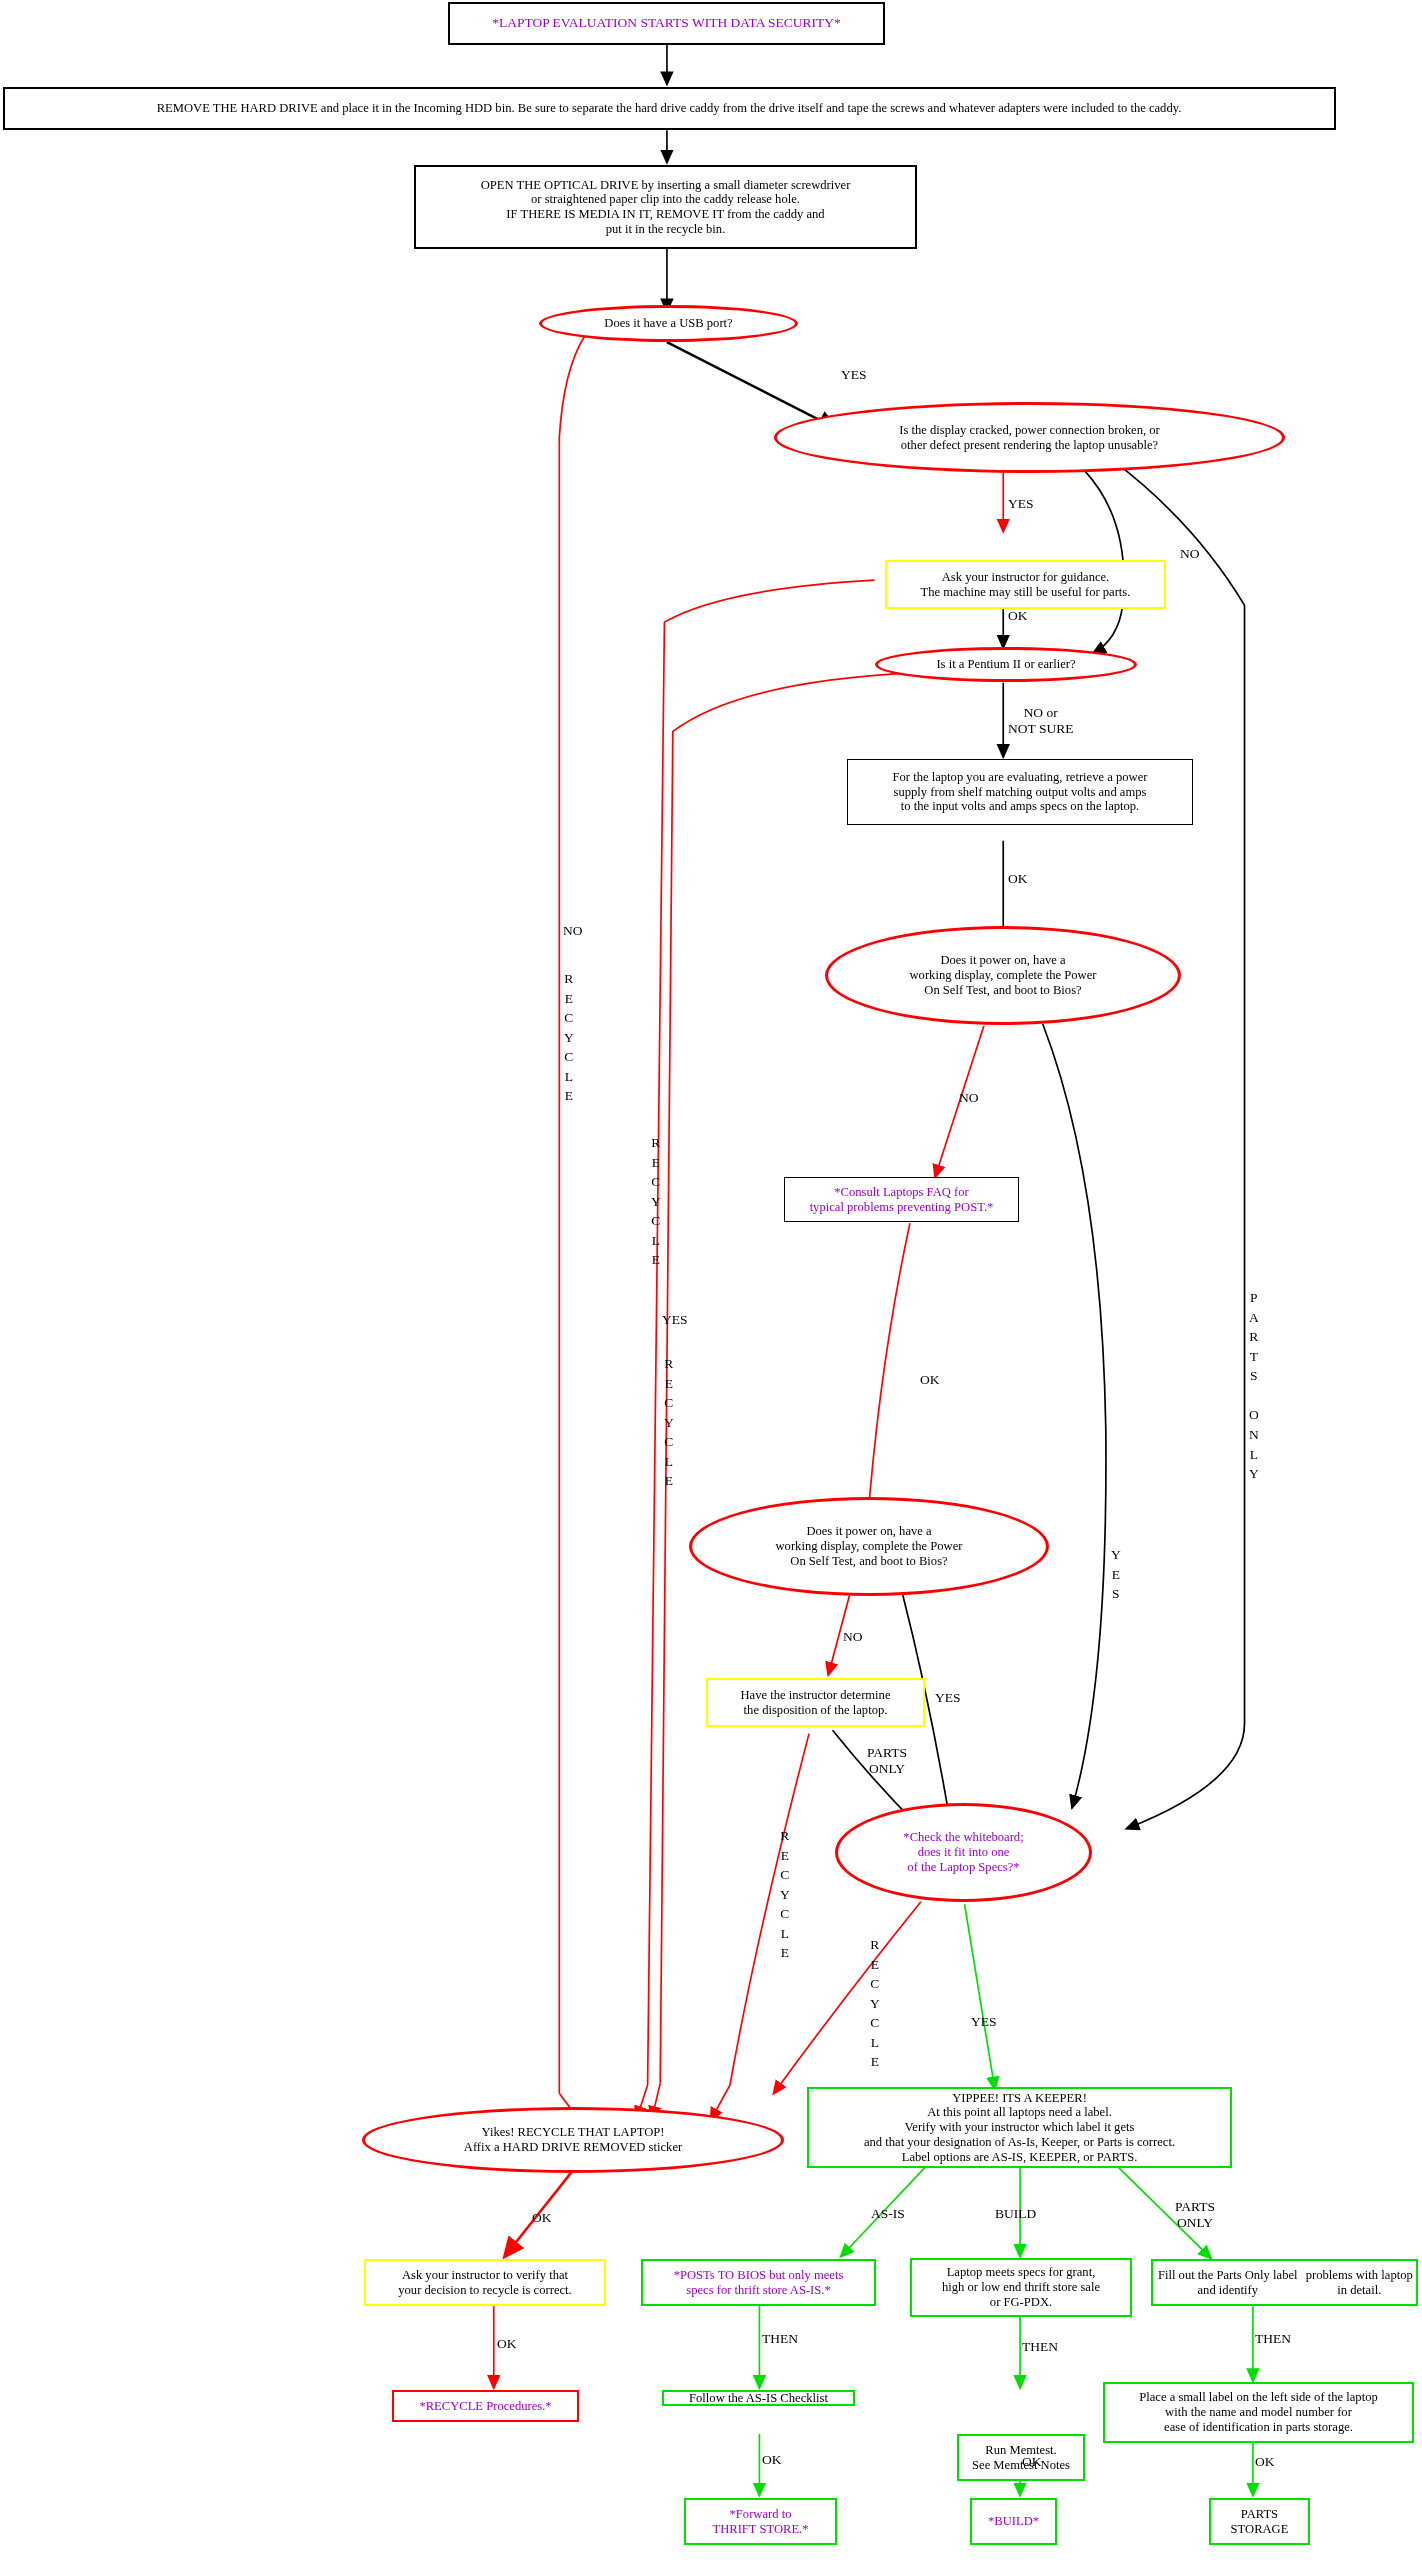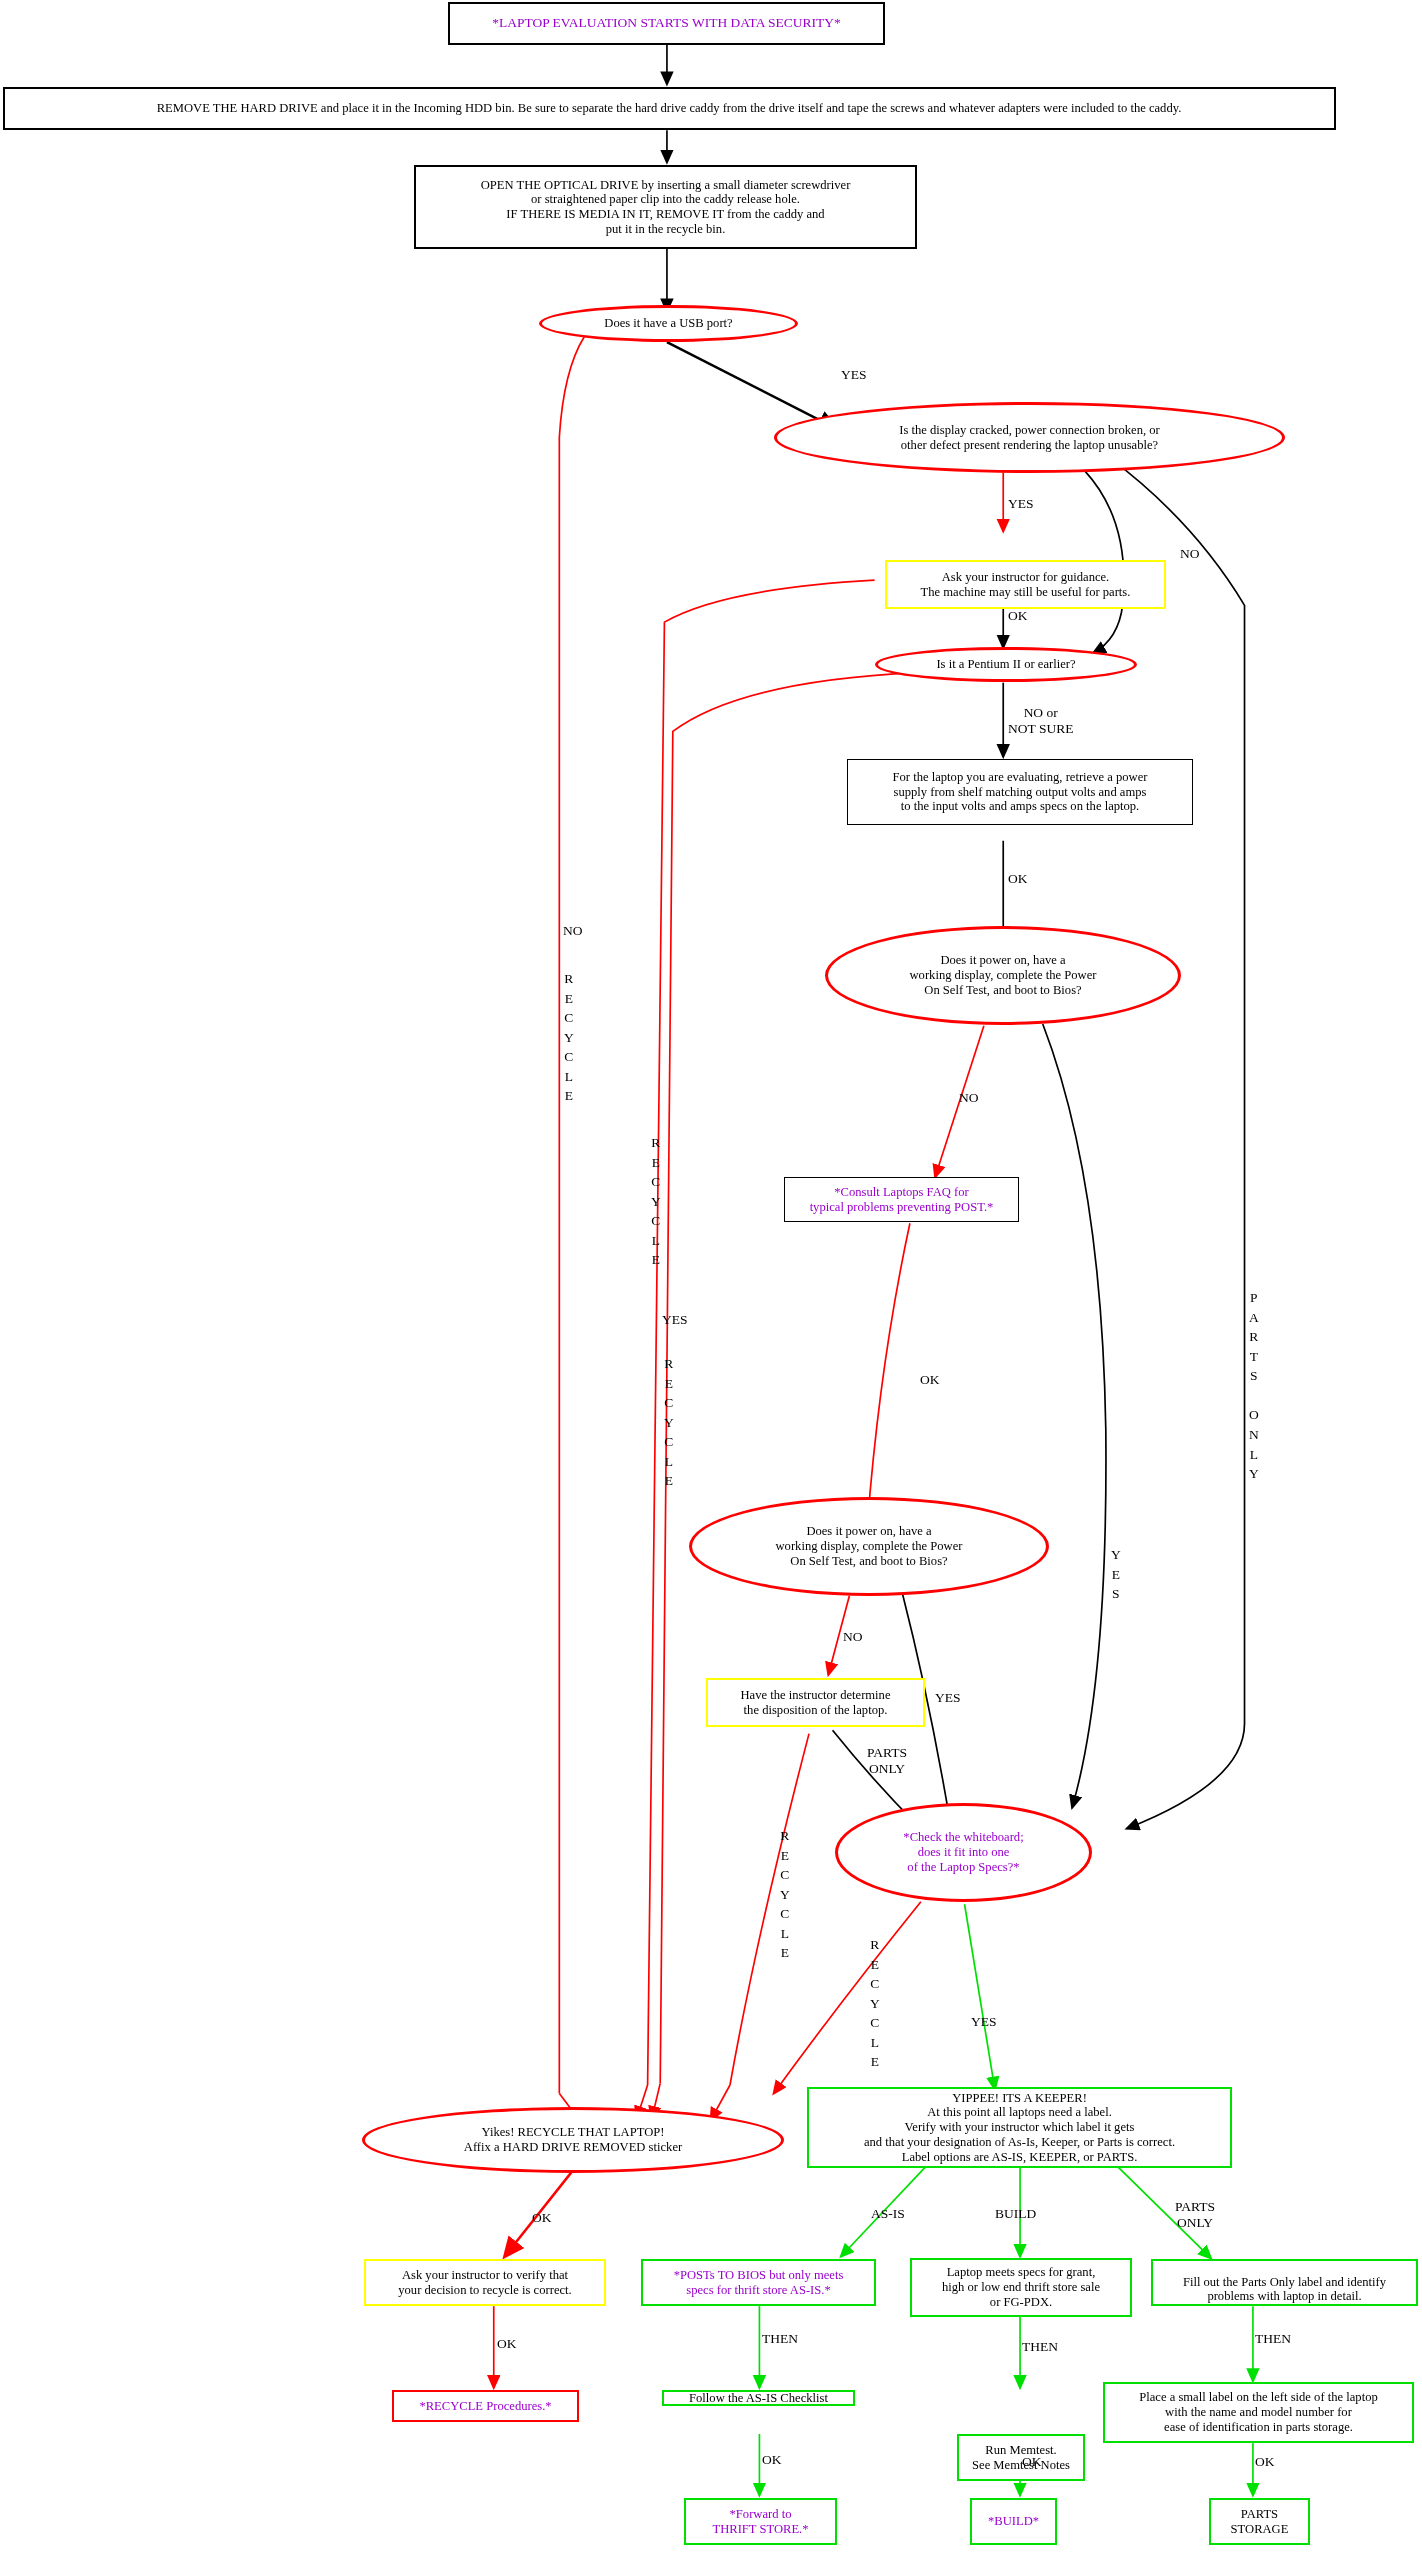--- a/index.html
+++ b/index.html
@@ -216,21 +216,21 @@
     <span>*POSTs TO BIOS but only meets</span>
     <span>specs for thrift store AS-IS.*</span>
   </div>
 
   <div class="node rect-green t-black fs15" style="left:910px;top:2258px;width:222px;height:59px;flex-direction:column;">
     <span>Laptop meets specs for grant,</span>
     <span>high or low end thrift store sale</span>
     <span>or FG-PDX.</span>
   </div>
 
-  <div class="node rect-green t-black fs15" style="left:1151px;top:2259px;width:267px;height:47px;flex-direction:column;justify-content:flex-end;">
+  <div class="node rect-green t-black fs15" style="left:1151px;top:2259px;width:267px;height:47px;flex-direction:row;justify-content:flex-end;">
     <span>Fill out the Parts Only label and identify</span>
     <span>problems with laptop in detail.</span>
   </div>
 
   <div class="node rect-red t-purple fs15" style="left:392px;top:2390px;width:187px;height:32px;">
     <span class="txt">*RECYCLE Procedures.*</span>
   </div>
 
   <div class="node rect-green t-black fs15" style="left:662px;top:2390px;width:193px;height:16px;">
     <span class="txt">Follow the AS-IS Checklist</span>

